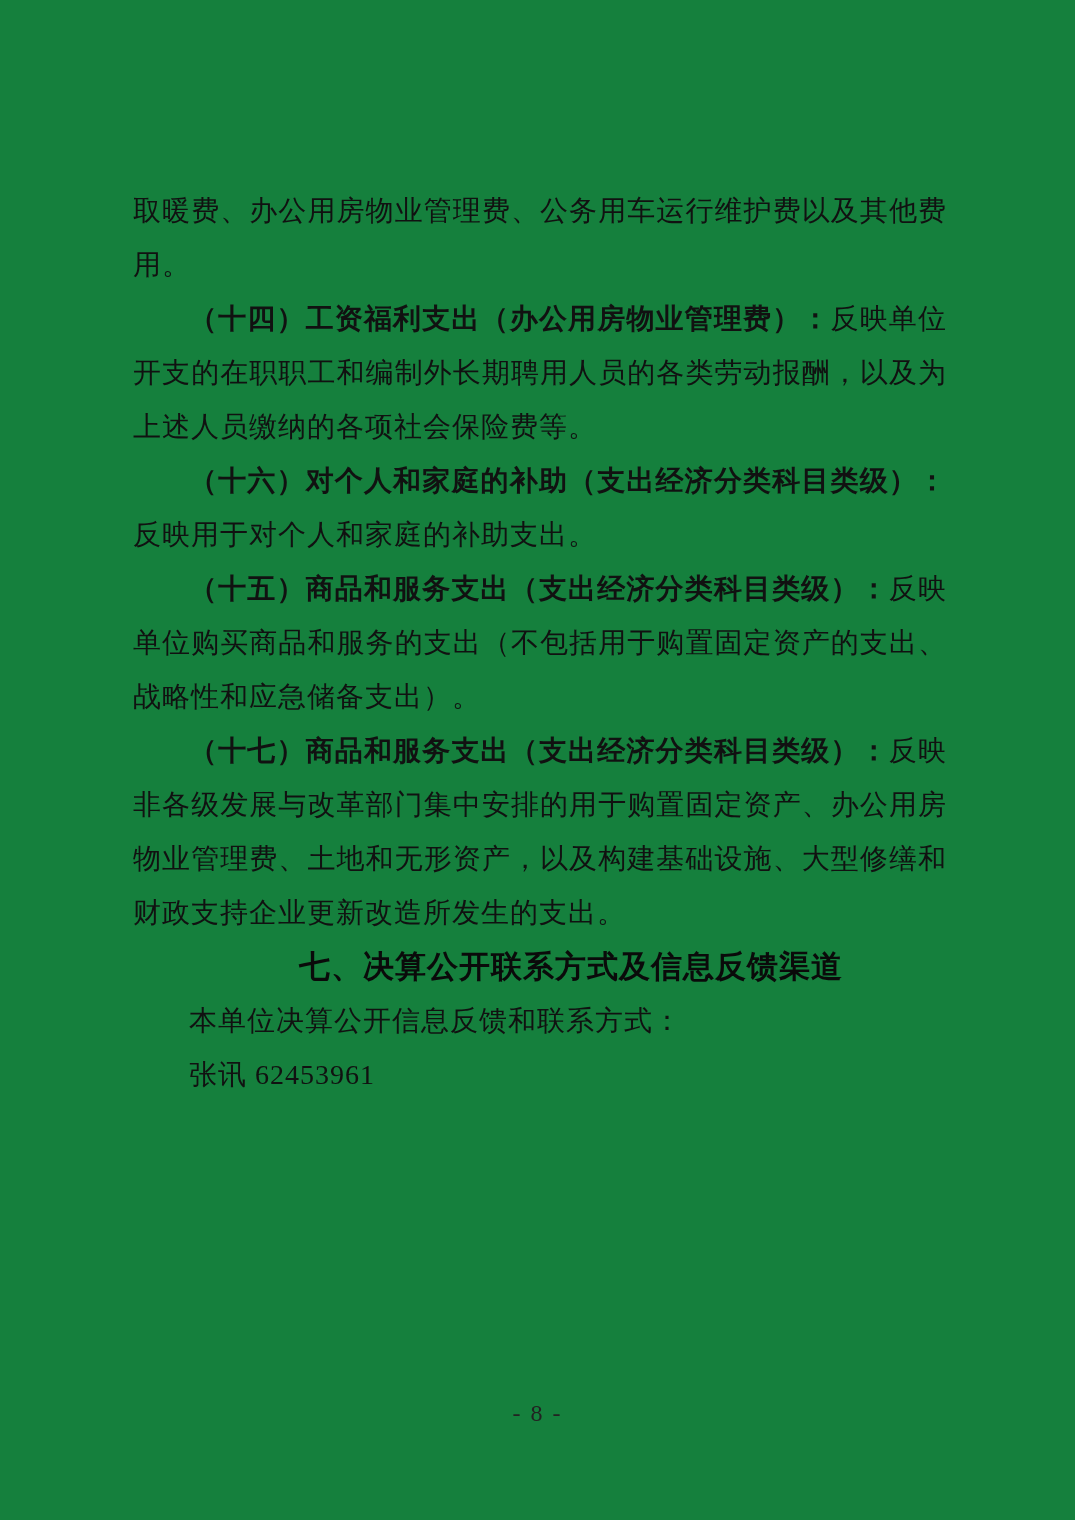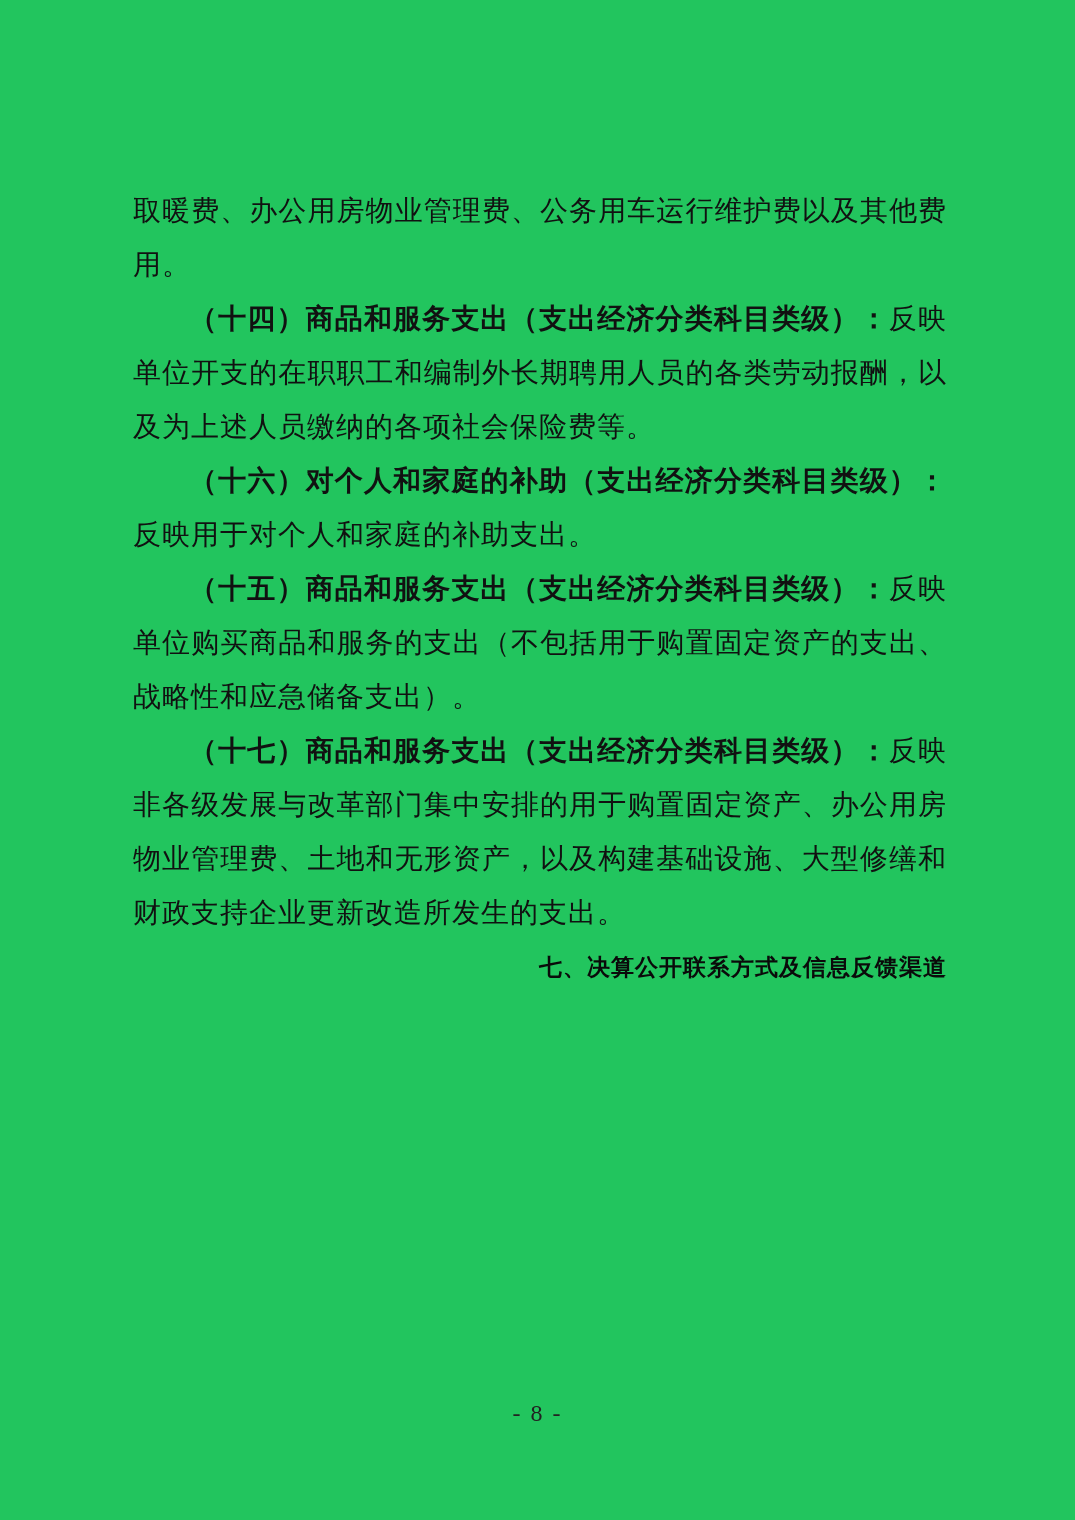--- a/index.html
+++ b/index.html
@@ -5,21 +5,21 @@
   * { box-sizing: border-box; }
   html, body {
     margin: 0;
     padding: 0;
     background: #ffffff;
   }
   .page {
     position: relative;
     width: 1075px;
     height: 1520px;
-    background: #22c55e;
+    background: #15803d;
     color: #111111;
     font-family: "Liberation Serif", "DejaVu Serif", serif;
     overflow: hidden;
   }
   .content {
     position: absolute;
     left: 133px;
     top: 184px;
     width: 814px;
     font-size: 28px;
@@ -37,24 +37,24 @@
     text-indent: 0;
   }
   .lead {
     font-weight: bold;
   }
   h2.heading {
     margin: 0;
     padding: 0;
     font-family: "Liberation Sans", "DejaVu Sans", sans-serif;
     font-weight: bold;
-    font-size: 23px;
+    font-size: 31px;
     line-height: 54px;
     text-indent: 2em;
-    text-align: right;
+    text-align: center;
     letter-spacing: 1px;
     color: #0a0a0a;
   }
   .footer {
     position: absolute;
     left: 0;
     right: 0;
     top: 1398px;
     text-align: center;
     font-size: 24px;
@@ -64,30 +64,32 @@
   }
 </style>
 </head>
 <body>
 
 <div class="page">
   <div class="content">
 
     <p class="para no-indent"><span>取暖费、办公用房物业管理费、公务用车运行维护费以及其他费用。</span></p>
 
-    <p class="para"><span class="lead">（十四）商品和服务支出（支出经济分类科目类级）：</span><span>反映单位开支的在职职工和编制外长期聘用人员的各类劳动报酬，以及为上述人员缴纳的各项社会保险费等。</span></p>
+    <p class="para"><span class="lead">（十四）工资福利支出（办公用房物业管理费）：</span><span>反映单位开支的在职职工和编制外长期聘用人员的各类劳动报酬，以及为上述人员缴纳的各项社会保险费等。</span></p>
 
     <p class="para"><span class="lead">（十六）对个人和家庭的补助（支出经济分类科目类级）：</span><span>反映用于对个人和家庭的补助支出。</span></p>
 
     <p class="para"><span class="lead">（十五）商品和服务支出（支出经济分类科目类级）：</span><span>反映单位购买商品和服务的支出（不包括用于购置固定资产的支出、战略性和应急储备支出）。</span></p>
 
     <p class="para"><span class="lead">（十七）商品和服务支出（支出经济分类科目类级）：</span><span>反映非各级发展与改革部门集中安排的用于购置固定资产、办公用房物业管理费、土地和无形资产，以及构建基础设施、大型修缮和财政支持企业更新改造所发生的支出。</span></p>
 
     <h2 class="heading">七、决算公开联系方式及信息反馈渠道</h2>
 
+    <p class="para"><span>本单位决算公开信息反馈和联系方式：</span></p>
 
+    <p class="para"><span>张讯  62453961</span></p>
 
   </div>
 
   <div class="footer">
     <span>- 8 -</span>
   </div>
 </div>
 
 </body></html>

